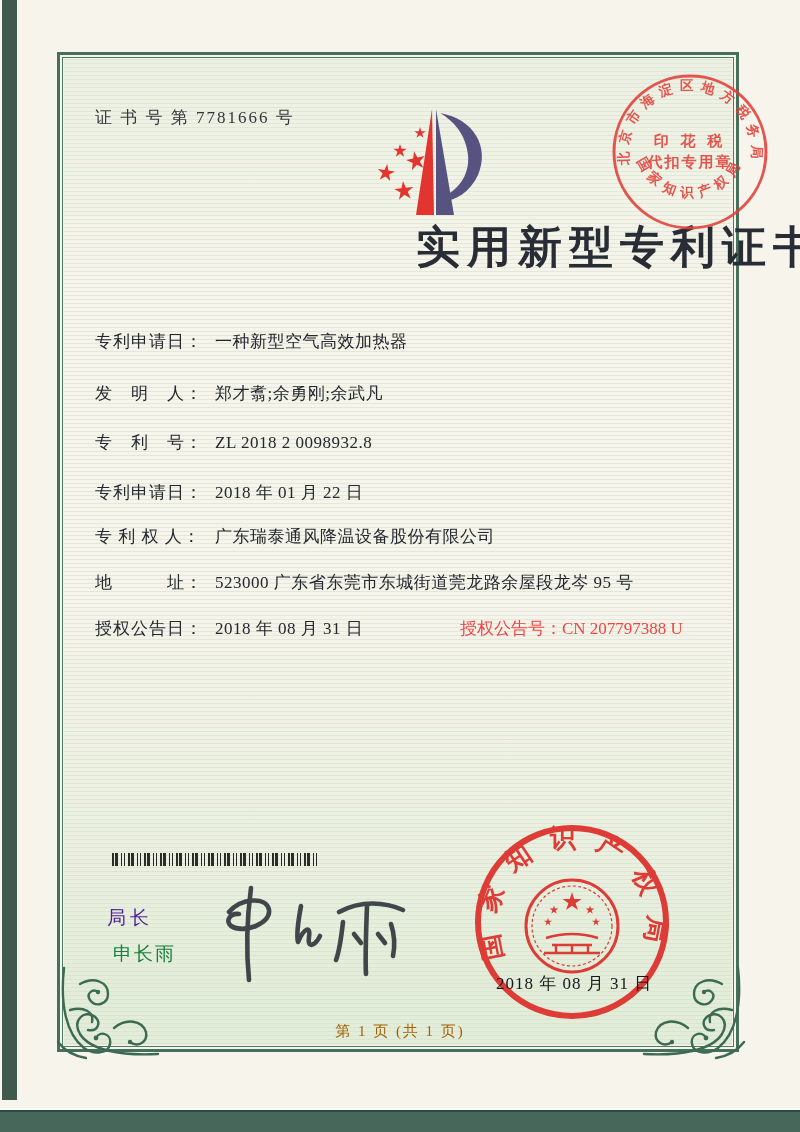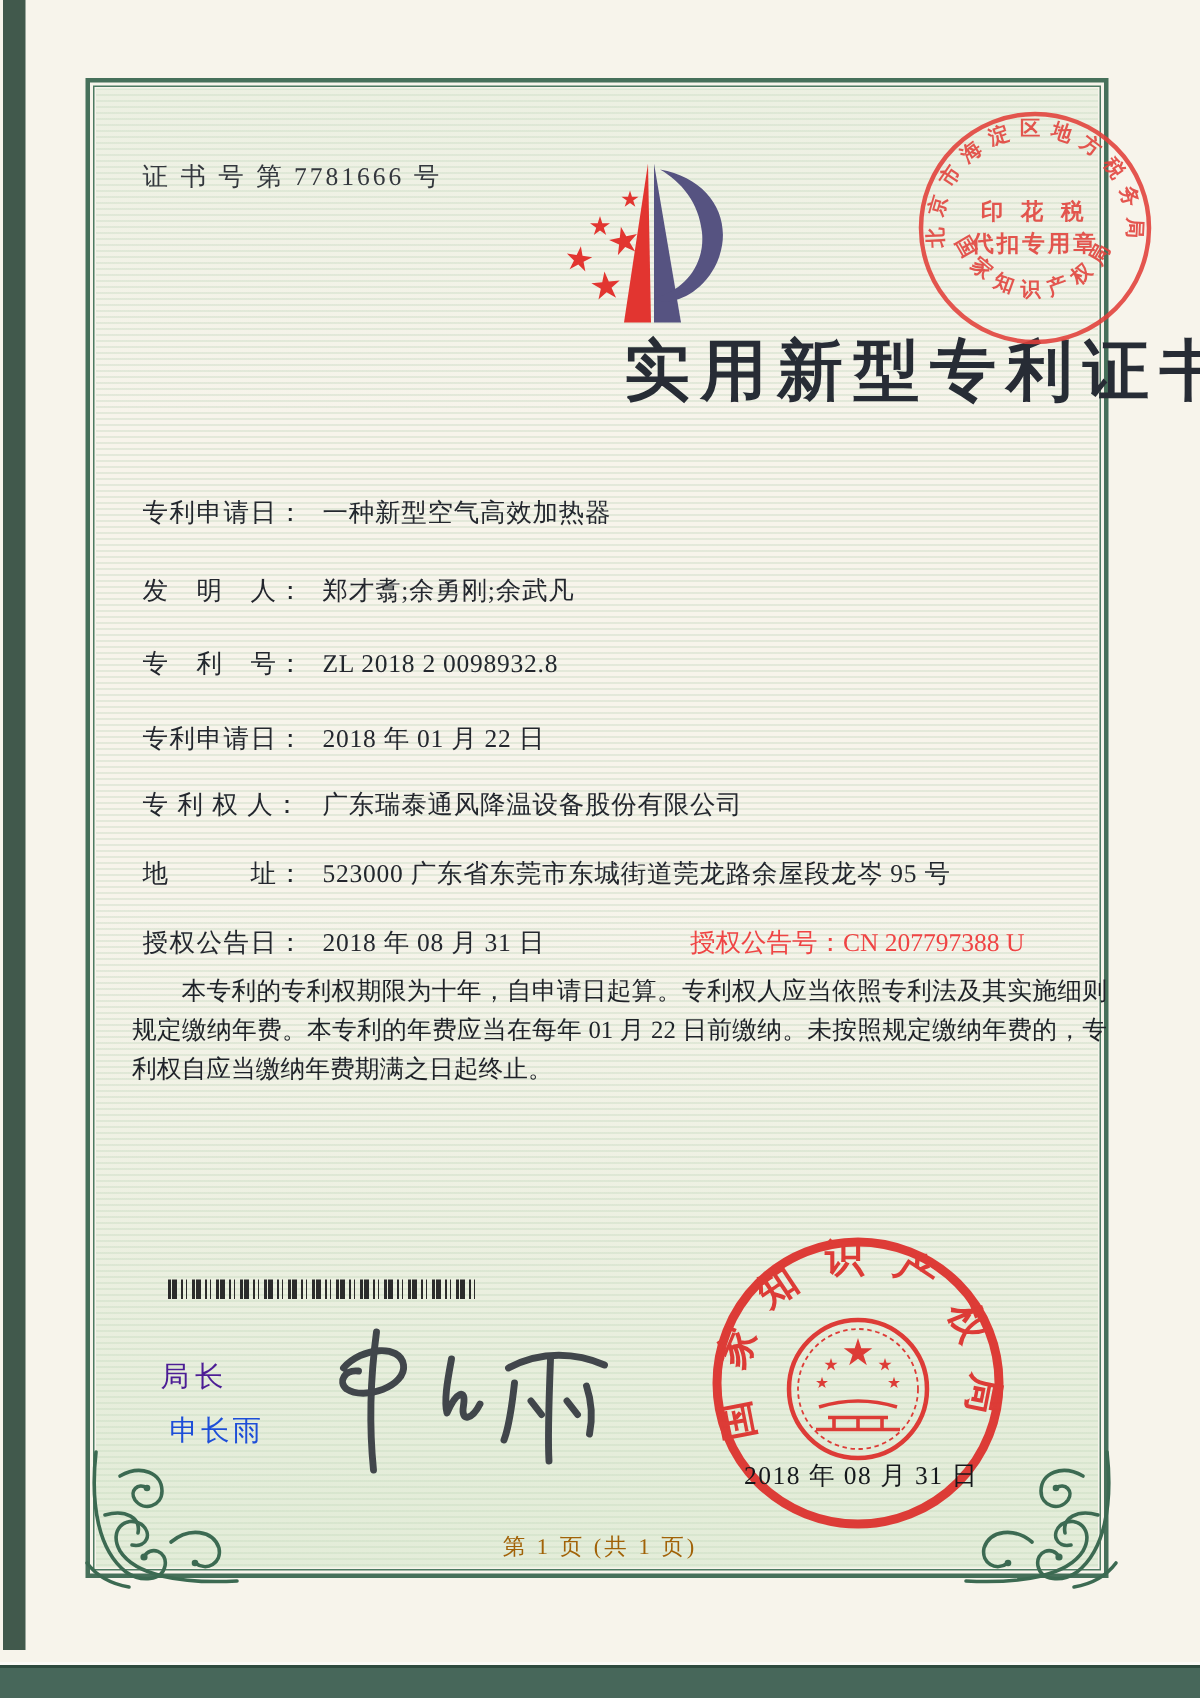--- a/index.html
+++ b/index.html
@@ -28,21 +28,21 @@
   .field{position:absolute;left:95px;font-size:17px;white-space:nowrap;color:#23272e;}
   .field .lab{display:inline-block;min-width:120px;letter-spacing:1px;}
   .field .val{letter-spacing:.5px;}
   .f0{top:330px}.f1{top:382px}.f2{top:431px}.f3{top:481px}.f4{top:525px}.f5{top:571px}.f6{top:617px}
   .grant-no{position:absolute;left:460px;top:617px;font-size:17px;white-space:nowrap;color:#ef4444;}
   .body-text{position:absolute;left:88px;top:648px;width:650px;font-size:16.5px;line-height:26px;color:#1e2228;text-align:justify;}
   .body-text p{margin:0;text-indent:2em;}
   .barcode{position:absolute;left:112px;top:853px;width:205px;height:13px;
     background:repeating-linear-gradient(90deg,#2b2b2b 0 2px,rgba(0,0,0,0) 2px 3px,#2b2b2b 3px 6px,rgba(0,0,0,0) 6px 9px,#2b2b2b 9px 10px,rgba(0,0,0,0) 10px 12px,#2b2b2b 12px 13px,rgba(0,0,0,0) 13px 16px);}
   .signer-title{position:absolute;left:107px;top:905px;font-size:19px;color:#4c1d95;letter-spacing:4px;}
-  .signer-name{position:absolute;left:113px;top:941px;font-size:19px;color:#1d4ed8;letter-spacing:2px;}
+  .signer-name{position:absolute;left:113px;top:941px;font-size:19px;color:#15803d;letter-spacing:2px;}
   .signature{position:absolute;left:213px;top:876px;width:225px;height:118px;}
   .seal{position:absolute;left:472px;top:822px;width:200px;height:200px;opacity:.93;}
   .seal-date{position:absolute;left:496px;top:972px;font-size:17px;letter-spacing:1px;color:#15181c;white-space:nowrap;}
   .tax-stamp{position:absolute;left:608px;top:70px;width:164px;height:164px;opacity:.88;}
   .footer{position:absolute;left:0;top:1022px;width:800px;text-align:center;font-size:15px;letter-spacing:2px;color:#a16207;}
   .flourish{position:absolute;width:112px;height:108px;}
   .flourish.bl{left:50px;top:958px;}
   .flourish.br{left:640px;top:958px;transform:scaleX(-1);}
   svg text{font-family:"Liberation Serif","DejaVu Serif",serif;}
 </style>
@@ -126,21 +126,20 @@
   <span class="lab">地　　　址：</span><span class="val">523000 广东省东莞市东城街道莞龙路余屋段龙岑 95 号</span>
 </div>
 <div class="field f6">
   <span class="lab">授权公告日：</span><span class="val">2018 年 08 月 31 日</span>
 </div>
 <div class="grant-no">
   <span class="lab">授权公告号：</span><span class="val">CN 207797388 U</span>
 </div>
 
 <div class="body-text">
-  <p>本专利的专利权期限为十年，自申请日起算。专利权人应当依照专利法及其实施细则规定缴纳年费。本专利的年费应当在每年 01 月 22 日前缴纳。未按照规定缴纳年费的，专利权自应当缴纳年费期满之日起终止。</p>
 </div>
 
 <div class="barcode"></div>
 <div class="signer-title">局长</div>
 <div class="signer-name">申长雨</div>
 
 <svg class="signature" viewBox="0 0 225 118">
   <g stroke="#41464b" fill="none" stroke-width="4.6" stroke-linecap="round" stroke-linejoin="round">
     <path d="M38 12 C 34 42 33 74 36 104"></path>
     <path d="M16 36 C 28 22 54 20 56 34 C 58 48 30 58 18 50 C 12 45 17 37 26 38"></path>

